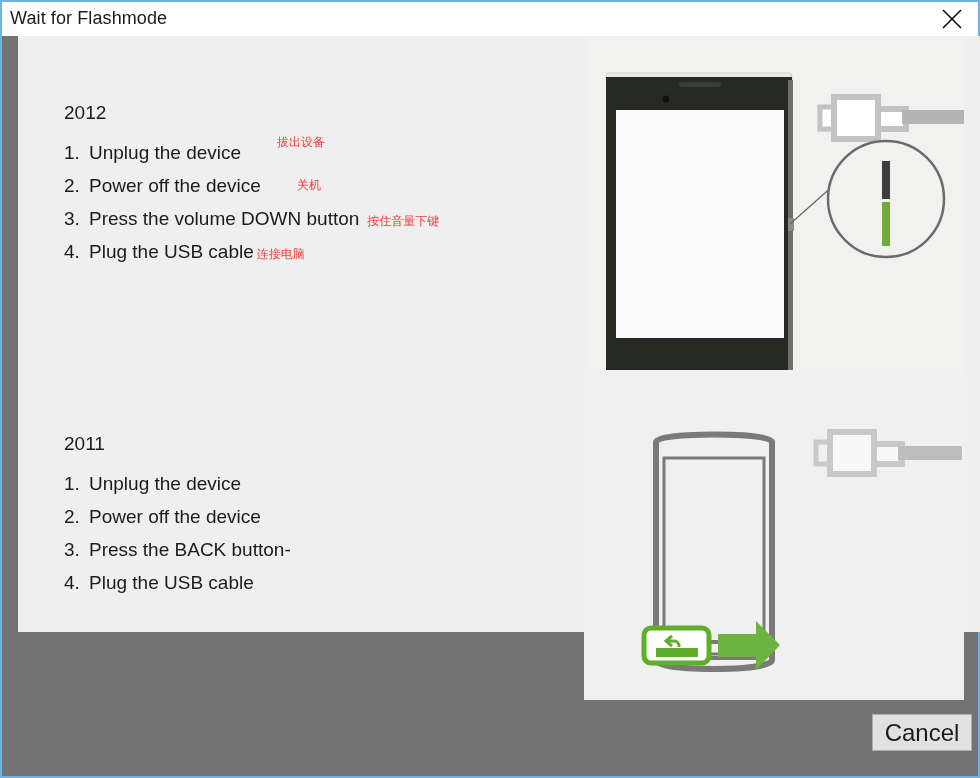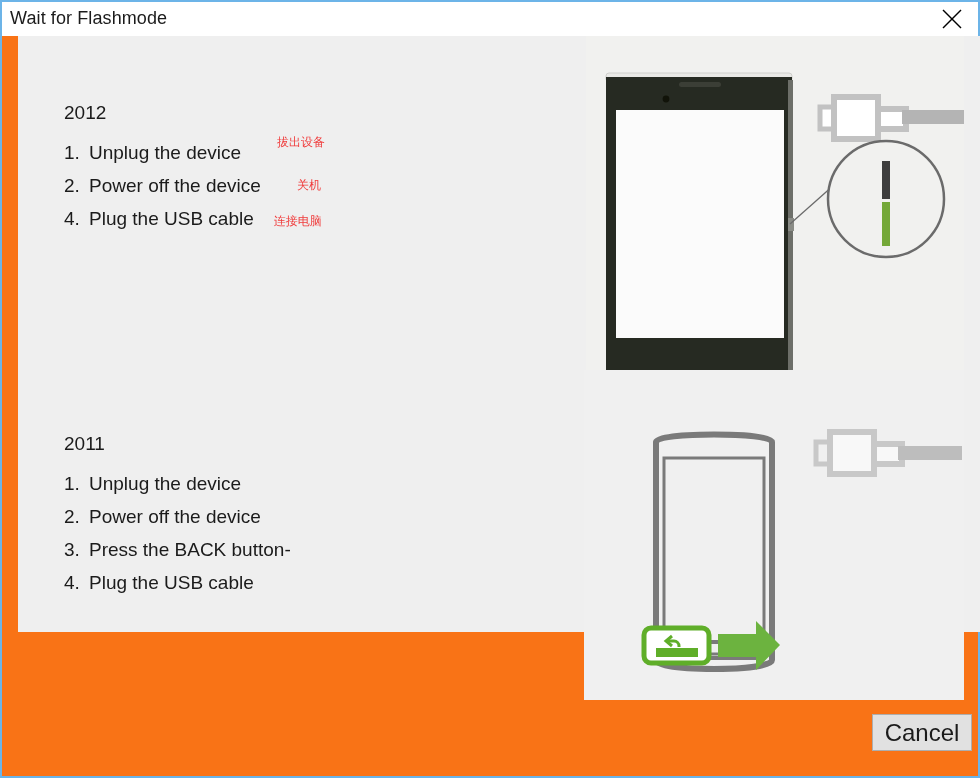--- a/index.html
+++ b/index.html
@@ -15,21 +15,21 @@
   }
 
   .dialog {
     position: absolute;
     left: 0; top: 0;
     width: 980px;
     height: 778px;
     box-sizing: border-box;
     border: 2px solid #6cb4e8;
     border-top: none;
-    background: #f97316;
+    background: #737373;
   }
 
   
   .titlebar {
     position: absolute;
     left: 0; top: 0;
     width: 976px;
     height: 36px;
     background: #ffffff;
     border-top: 2px solid #6cb4e8;
@@ -97,21 +97,21 @@
   .step .en { }
   .step .cn {
     color: #f03c3c;
     font-size: 12px;
     margin-left: 6px;
     position: relative;
   }
   .step.s1 .cn { position: absolute; left: 207px; top: -10px; }
   .step.s2 .cn { position: absolute; left: 227px; top: 0px; }
   .step.s3 .cn { margin-left: 8px; }
-  .step.s4 .cn { margin-left: 20px; }
+  .step.s4 .cn { margin-left: 3px; }
   .subline {
     font-size: 19px;
     color: #1b1b1b;
     height: 33px;
     line-height: 33px;
     white-space: nowrap;
   }
 
   
   .panel {
@@ -178,20 +178,23 @@
         <div class="group-title">2012</div>
 
         <div class="step s1">
           <span class="num">1.</span><span class="en">Unplug the device</span><span class="cn">拔出设备</span>
         </div>
 
         <div class="step s2">
           <span class="num">2.</span><span class="en">Power off the device</span><span class="cn">关机</span>
         </div>
 
+        <div class="step s3">
+          <span class="num">3.</span><span class="en">Press the volume DOWN button</span><span class="cn">按住音量下键</span>
+        </div>
 
         <div class="step s4">
           <span class="num">4.</span><span class="en">Plug the USB cable</span><span class="cn">连接电脑</span>
         </div>
       </div>
 
       <div class="group-2011">
         <div class="group-title">2011</div>
 
         <div class="step">

